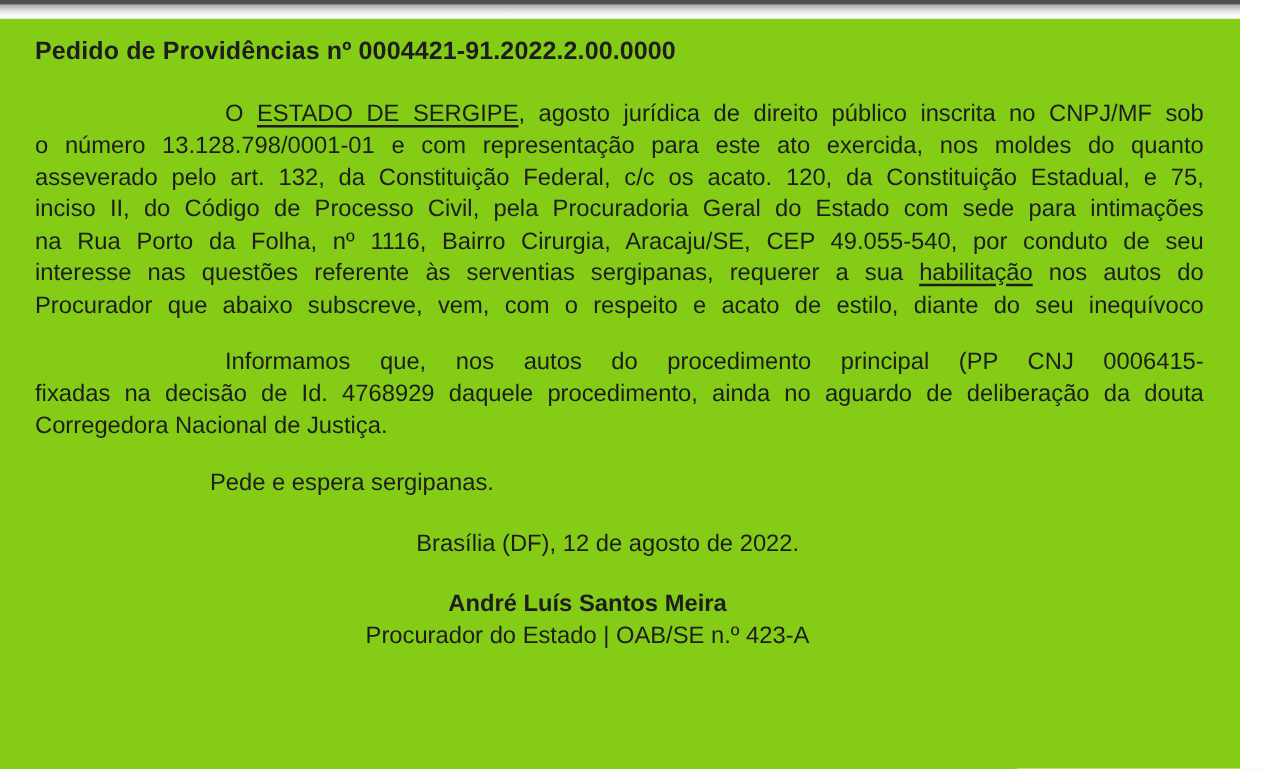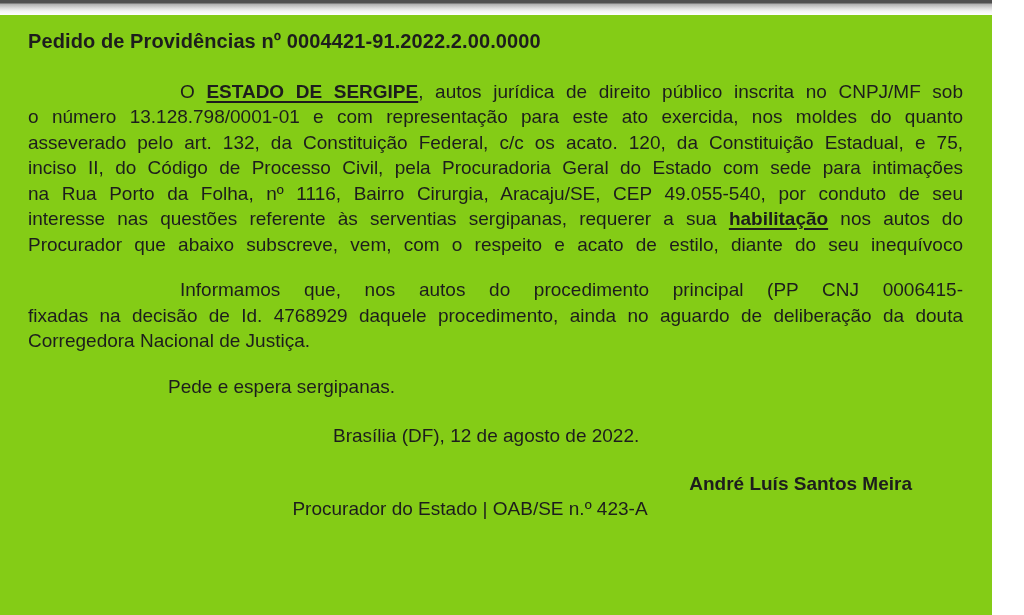--- a/index.html
+++ b/index.html
@@ -49,47 +49,47 @@
     text-align: justify;
     text-align-last: justify;
     white-space: normal;
   }
   .line.lastline {
     text-align: left;
     text-align-last: left;
   }
   .indent { padding-left: 152px; }
   .em {
-    font-weight: bold;
+    font-weight: normal;
     text-decoration: underline;
     text-decoration-thickness: 2px;
     text-underline-offset: 3px;
   }
   .closing { margin-top: 20px; margin-left: 140px; }
   .dateline { margin-top: 24px; margin-left: 305px; }
   .sig {
     margin-top: 22px;
     width: 884px;
     text-align: center;
   }
-  .sig-name { font-weight: bold; text-align: right; }
+  .sig-name { font-weight: bold; }
 </style>
 </head>
 <body>
 
 <div class="page">
 
   <div class="top-edge"></div>
 
   <div class="content">
 
     <h1 class="title">Pedido de Providências nº 0004421-91.2022.2.00.0000</h1>
 
     <div class="para p1">
-      <div class="line indent"><span>O </span><span class="em">ESTADO DE SERGIPE</span><span>, autos jurídica de direito público inscrita no CNPJ/MF sob</span></div>
+      <div class="line indent"><span>O </span><span class="em">ESTADO DE SERGIPE</span><span>, agosto jurídica de direito público inscrita no CNPJ/MF sob</span></div>
       <div class="line">o número 13.128.798/0001-01 e com representação para este ato exercida, nos moldes do quanto</div>
       <div class="line">asseverado pelo art. 132, da Constituição Federal, c/c os acato. 120, da Constituição Estadual, e 75,</div>
       <div class="line">inciso II, do Código de Processo Civil, pela Procuradoria Geral do Estado com sede para intimações</div>
       <div class="line">na Rua Porto da Folha, nº 1116, Bairro Cirurgia, Aracaju/SE, CEP 49.055-540, por conduto de seu</div>
       <div class="line"><span>interesse nas questões referente às serventias sergipanas, requerer a sua </span><span class="em">habilitação</span><span> nos autos do</span></div>
       <div class="line">Procurador que abaixo subscreve, vem, com o respeito e acato de estilo, diante do seu inequívoco</div>
     </div>
 
     <div class="para p2">
       <div class="line indent">Informamos que, nos autos do procedimento principal (PP CNJ 0006415-</div>

